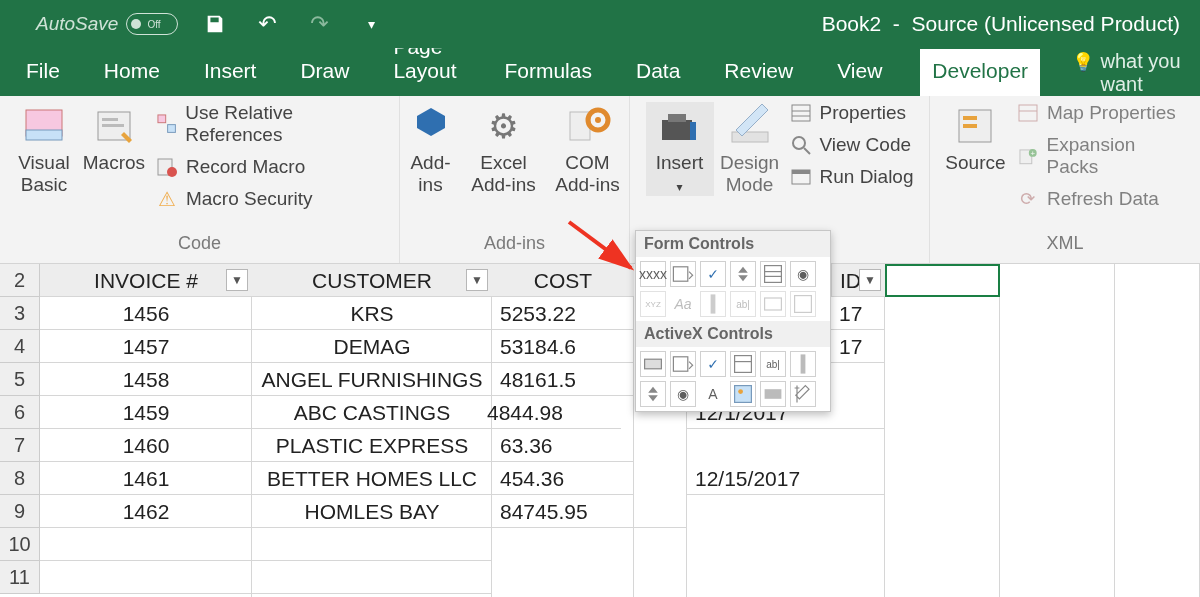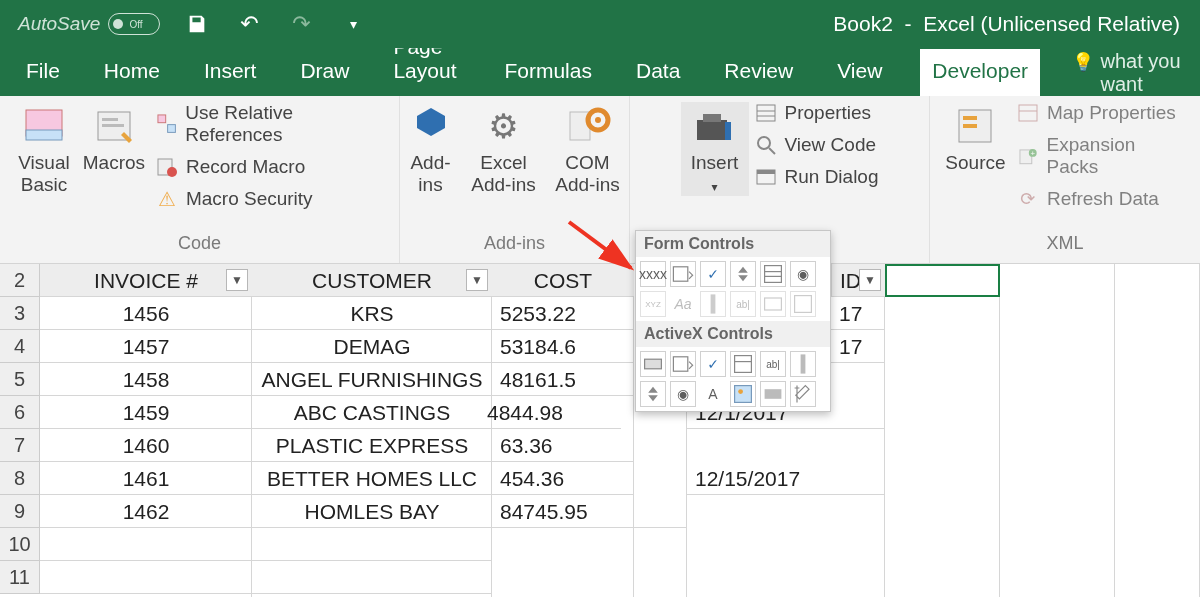--- a/index.html
+++ b/index.html
@@ -1,19 +1,19 @@
 <!DOCTYPE html>
 <html><head>
 <meta charset="utf-8">
 <style>
 * { box-sizing: border-box; margin: 0; padding: 0; font-family: "Segoe UI", Arial, sans-serif; }
 html, body { width: 1200px; height: 597px; overflow: hidden; background: #fff; }
 
 
-.titlebar { height: 48px; background: #217346; display: flex; align-items: center; color: #fff; font-size: 17px; position: relative; }
+.titlebar { height: 48px; background: #217346; display: flex; align-items: center; color: #fff; font-size: 17px; position: relative; padding-left: 18px; }
 .autosave { margin-left: 18px; display: flex; align-items: center; gap: 8px; color: #cfe3d7; font-style: italic; font-size: 19px; }
 .autosave .pill { width: 52px; height: 22px; border: 1px solid #cfe3d7; border-radius: 11px; display: flex; align-items: center; padding: 0 4px; font-size: 10px; font-style: normal; color: #cfe3d7; }
 .autosave .pill .dot { width: 10px; height: 10px; background:#cfe3d7; border-radius:50%; margin-right:6px; }
 .qat { display:flex; align-items:center; gap: 30px; margin-left: 26px; }
 .qat .i { width: 22px; height: 22px; color:#fff; display:flex; align-items:center; justify-content:center; font-size:22px; }
 .qat .i.dim { color:#8bb99d; }
 .title-text { position:absolute; right:20px; top:12px; font-size:21px; color:#fff; }
 
 
 .tabs { height: 48px; background:#217346; display:flex; align-items:flex-end; padding-left: 20px; gap: 32px; color:#fff; font-size:21px; }
@@ -83,21 +83,21 @@
     <span class="i">
       <svg class="svg-ic" viewBox="0 0 24 24">
           <path fill="#fff" d="M4 3h13l3 3v15H4zM7 5v5h9V5zM7 13h10v6H7z"></path>
         </svg>
     </span>
     <span class="i">↶</span>
     <span class="i dim">↷</span>
     <span class="i" style="font-size:14px">▾</span>
   </div>
   <div class="title-text">
-    <span>Book2</span>&nbsp; - &nbsp;<span>Excel (Unlicensed Relative)</span>
+    <span>Book2</span>&nbsp; - &nbsp;<span>Source (Unlicensed Product)</span>
   </div>
 </div>
 
 <div class="tabs">
   <div class="tab">File</div>
   <div class="tab">Home</div>
   <div class="tab">Insert</div>
   <div class="tab">Draw</div>
   <div class="tab">Page Layout</div>
   <div class="tab">Formulas</div>
@@ -200,20 +200,30 @@
       <div class="big-btn insert-btn" style="width:68px">
         <span class="ic">
           <svg viewBox="0 0 48 48">
               <rect x="6" y="18" width="30" height="20" fill="#555"></rect>
               <rect x="12" y="12" width="18" height="8" fill="#777"></rect>
               <rect x="34" y="20" width="6" height="18" fill="#2f6fb0"></rect>
             </svg>
         </span>
         <span class="lbl"><span>Insert</span><br><span style="font-size:12px">▾</span></span>
       </div>
+      <div class="big-btn" style="width:68px;opacity:.75">
+        <span class="ic">
+          <svg viewBox="0 0 48 48">
+              <rect x="6" y="30" width="36" height="10" fill="#ddd" stroke="#aaa"></rect>
+              <path d="M10 28L36 2l6 6L16 34z" fill="#c7e1f7" stroke="#79b"></path>
+            </svg>
+        </span>
+        <span class="lbl" style="white-space:pre-line">Design
+Mode</span>
+      </div>
       <div class="sm-list" style="margin-left:4px">
         <div class="sm-item">
           <span class="ic">
             <svg viewBox="0 0 22 22">
                 <rect x="2" y="3" width="18" height="16" fill="none" stroke="#888"></rect>
                 <line x1="2" y1="9" x2="20" y2="9" stroke="#888"></line>
                 <line x1="2" y1="14" x2="20" y2="14" stroke="#888"></line>
               </svg>
           </span>
           <span>Properties</span>

